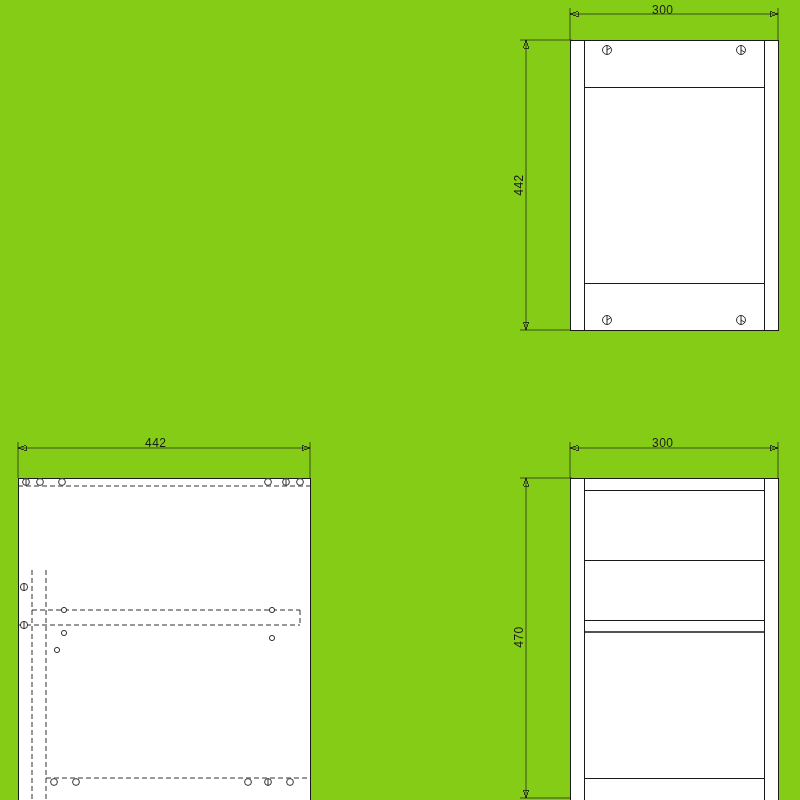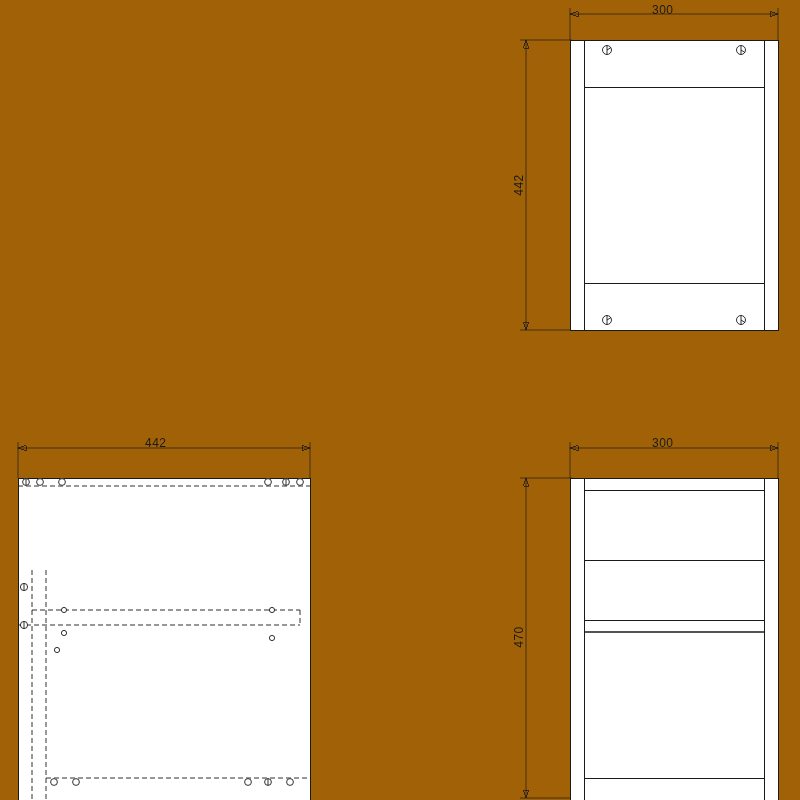--- a/index.html
+++ b/index.html
@@ -11,21 +11,21 @@
     width: 800px;
     height: 800px;
     font-family: "Liberation Sans", sans-serif;
     color: #000000;
     overflow: hidden;
   }
   #sheet {
     position: relative;
     width: 800px;
     height: 800px;
-    background: #a16207;
+    background: #84cc16;
   }
   .view {
     position: absolute;
   }
   .dim-label {
     position: absolute;
     font-family: "Liberation Sans", sans-serif;
     font-size: 12px;
     color: #1a1a1a;
     letter-spacing: 0.5px;

